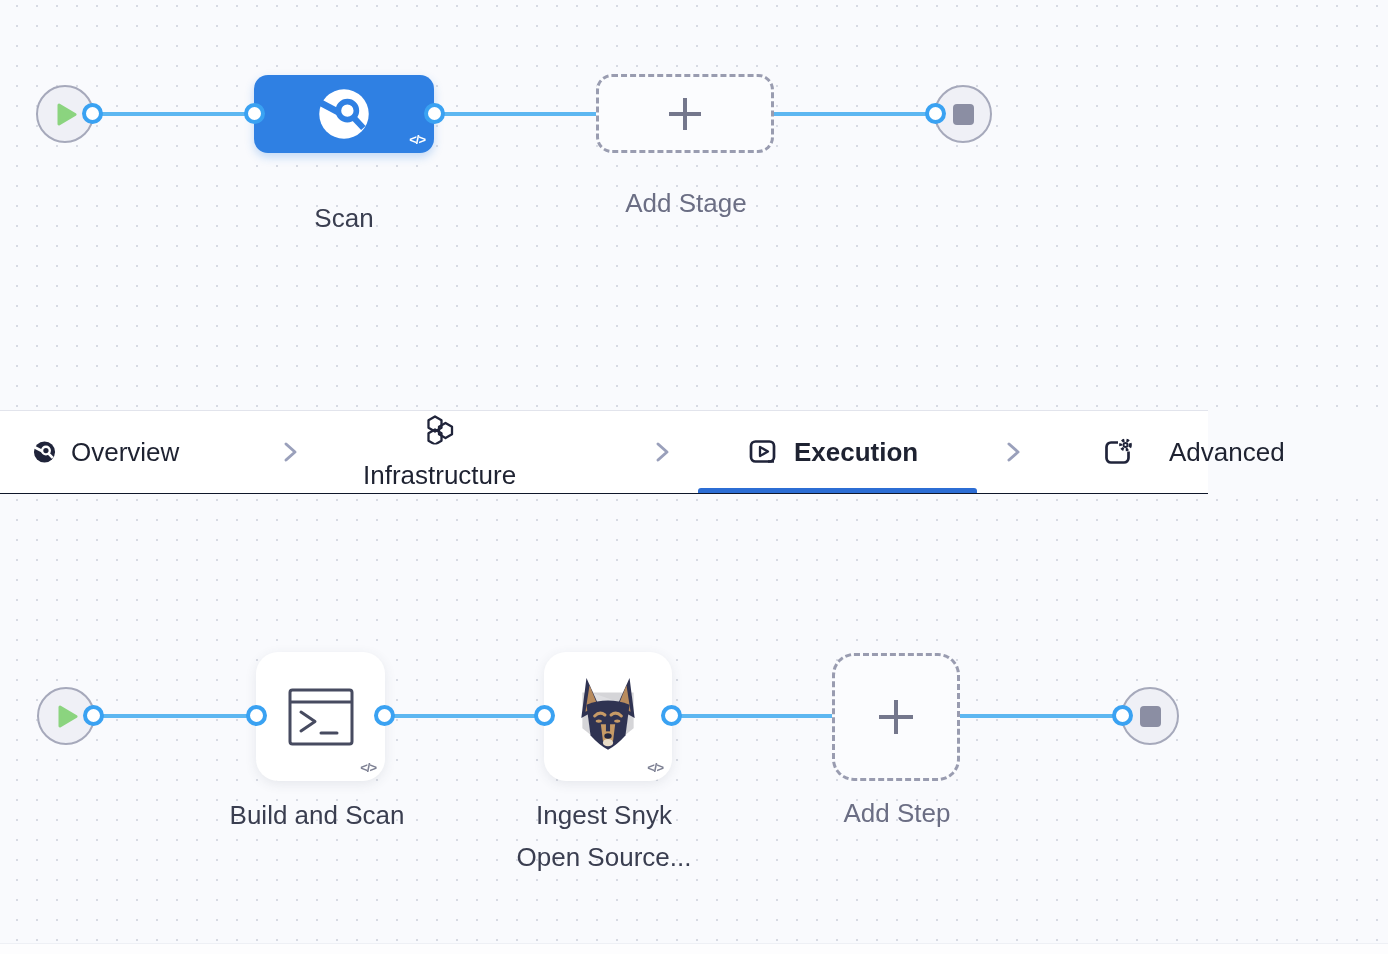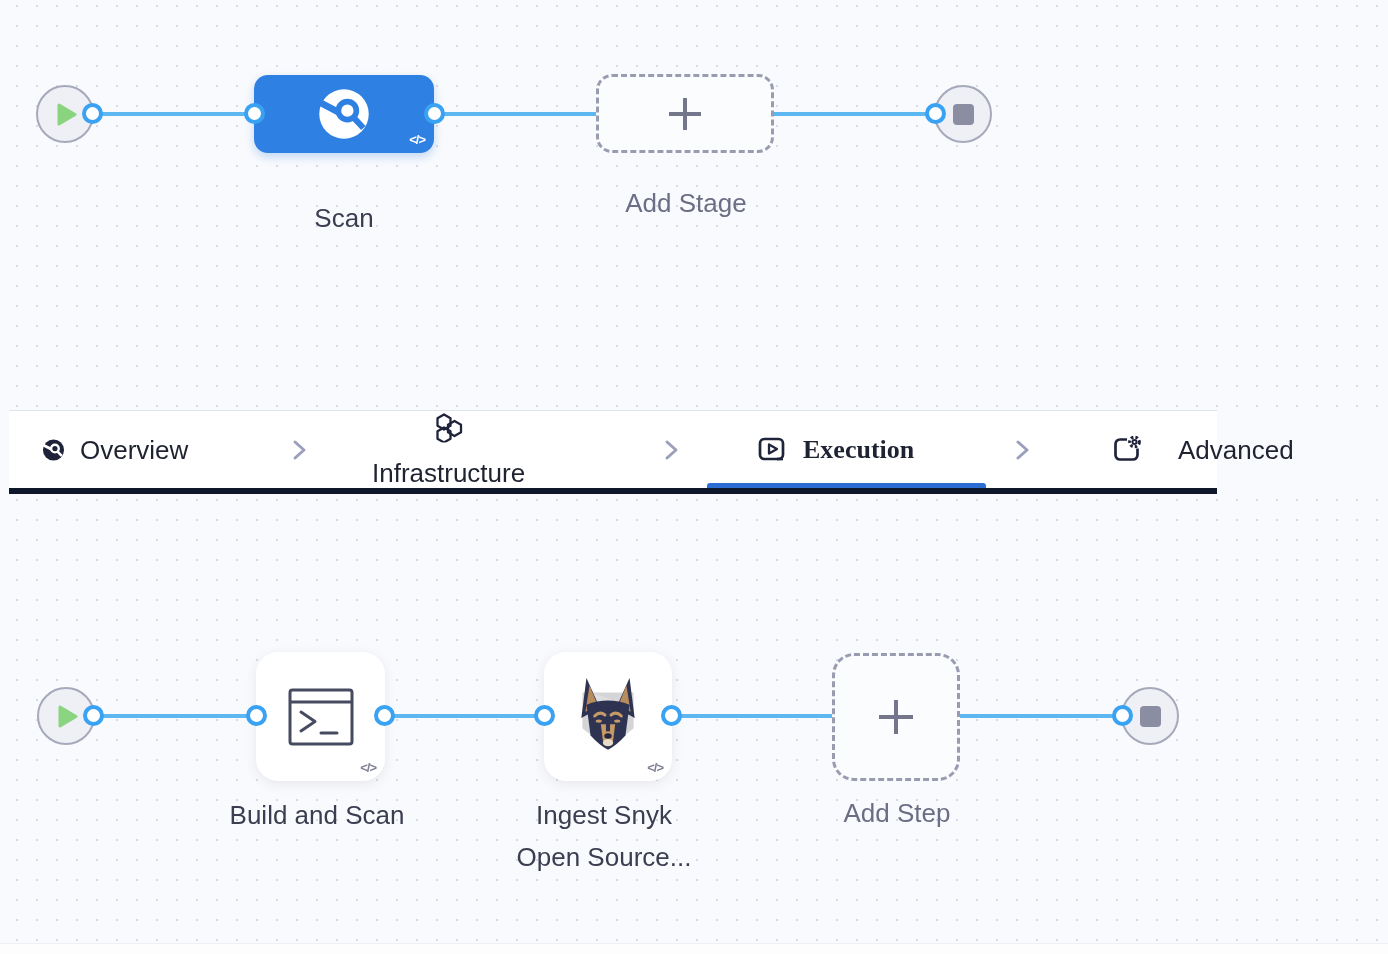--- a/index.html
+++ b/index.html
@@ -65,30 +65,30 @@
 
   
   .canvas-label {
     position:absolute; text-align:center; font-size:26px; color:#3a3e50;
     line-height:42px; z-index:3;
   }
   .canvas-label.muted { color:#6b6e84; }
 
   
   .tabbar {
-    position:absolute; left:9px; top:410px; width:1208px; height:84px;
-    background:#ffffff; border-top:1px solid #e2e4ec; border-bottom:6px solid #0f172a;
+    position:absolute; left:0; top:410px; width:1208px; height:84px;
+    background:#ffffff; border-top:1px solid #e2e4ec; border-bottom:1px solid #0f172a;
     z-index:4;
   }
   .tab {
     position:absolute; top:50%; transform:translateY(-50%);
     display:flex; align-items:center; gap:15px;
     font-size:26px; color:#1e2231; cursor:pointer; white-space:nowrap;
   }
-  .tab.active { font-weight:700;font-family:Liberation Serif, serif; }
+  .tab.active { font-weight:700; }
   .tab-chevron { position:absolute; top:50%; transform:translateY(-50%); }
   .tab-underline {
     position:absolute; left:698px; bottom:0; width:279px; height:5px;
     background:#2c6dd4; border-radius:3px 3px 0 0;
   }
 
   .bottom-strip {
     position:absolute; left:0; bottom:0; width:1388px; height:11px;
     background:rgba(253,253,254,.92); border-top:1px solid #eef0f5; z-index:6;
   }

